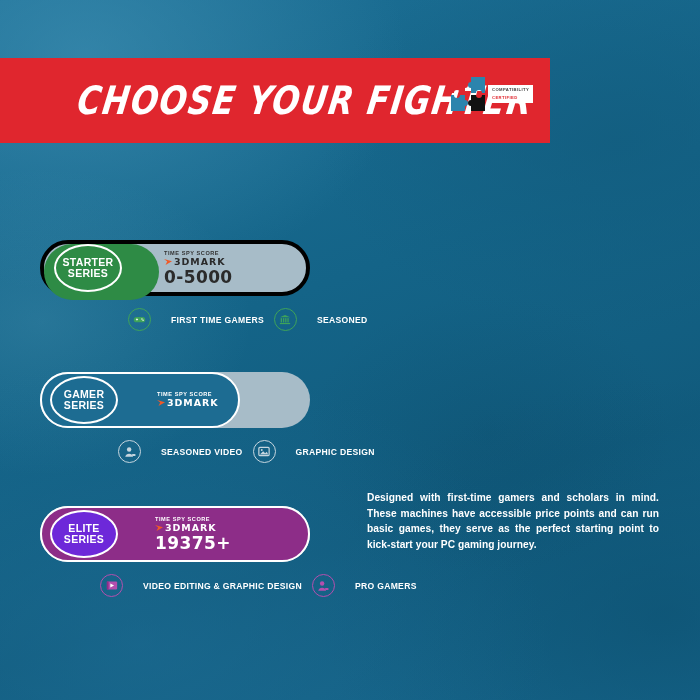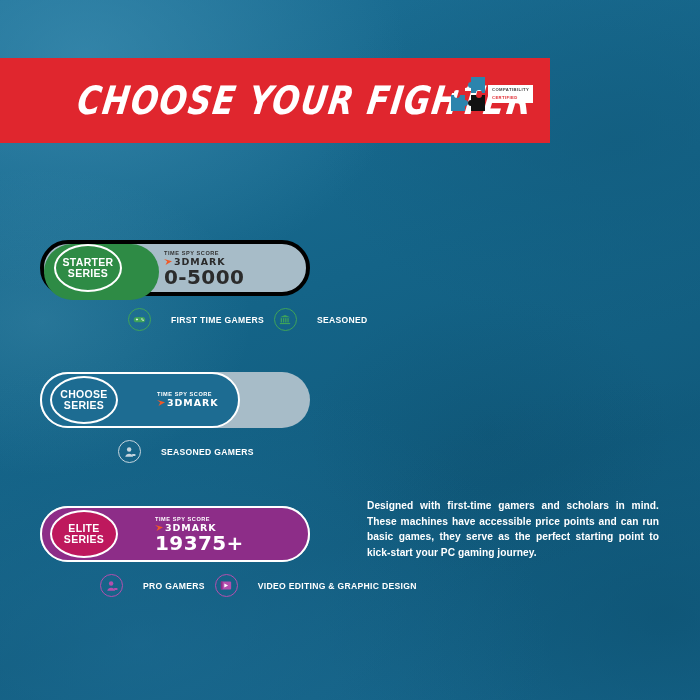--- a/index.html
+++ b/index.html
@@ -80,35 +80,35 @@
   .knob{
     position:absolute;left:10px;top:50%;transform:translateY(-50%);
     width:64px;height:44px;border-radius:50%;
     border:2px solid #ffffff;
     display:flex;flex-direction:column;align-items:center;justify-content:center;
     color:#ffffff;font-weight:700;font-size:10.5px;line-height:11.5px;
     letter-spacing:.3px;text-align:center;z-index:3;
   }
   .knob-starter{background:#2e8b45;}
   .knob-gamer{background:#1d6c92;}
-  .knob-elite{background:#be185d;}
+  .knob-elite{background:#6d28d9;}
 
   .score-block{
     position:absolute;top:50%;transform:translateY(-50%);
     display:flex;flex-direction:column;align-items:flex-start;z-index:4;
   }
   .score-1{left:120px;}
   .score-2{left:117px;}
   .score-3{left:115px;}
   .tss{font-size:5.6px;font-weight:700;letter-spacing:.55px;margin-bottom:1px;}
   .mark-line{display:flex;align-items:center;margin-bottom:1px;justify-content:flex-end;}
   .mark-arrow{margin-right:1px;display:block;}
   .mark-txt{font-size:9px;font-weight:700;letter-spacing:.9px;
     font-family:"DejaVu Sans",sans-serif;transform:scaleX(1.05);transform-origin:left center;}
-  .score-val{font-size:20px;font-weight:700;letter-spacing:.4px;
+  .score-val{font-size:17px;font-weight:700;letter-spacing:.4px;
     font-family:"DejaVu Sans",sans-serif;line-height:18px;}
   .sc-dark{color:#2b2b2b;}
   .sc-light{color:#ffffff;}
   .tss-dark{color:#333333;}
   .tss-light{color:#ffffff;}
 
   
   .tags{position:absolute;display:flex;align-items:center;gap:10px;}
   .tags-1{left:88px;top:68px;}
   .tags-2{left:78px;top:68px;}
@@ -120,21 +120,21 @@
   .c-green{border-color:#3ea35a;}
   .c-blue{border-color:#c6d6df;}
   .c-purple{border-color:#b44fae;}
 
   
   .desc{
     position:absolute;left:367px;width:292px;
     color:#ffffff;font-size:10.2px;font-weight:700;line-height:15.6px;
     text-align:justify;letter-spacing:.05px;
   }
-  .d1{top:258px;}
+  .d1{top:250px;}
 </style>
 </head>
 <body>
 
 <div id="bg">
   <div class="wash"></div>
   <div class="streaks"></div>
   <div class="veil"></div>
 </div>
 
@@ -205,21 +205,21 @@
     </div>
   </div>
   <div class="desc d1">Designed with first-time gamers and scholars in mind. These machines have accessible price points and can run basic games, they serve as the perfect starting point to kick-start your PC gaming journey.</div>
 </div>
 
 <div class="row row-2">
   <div class="badge-area">
     <div class="track track-plain">
       <div class="fill fill-gamer"></div>
       <div class="knob knob-gamer">
-        <span>CHOOSE</span>
+        <span>GAMER</span>
         <span>SERIES</span>
       </div>
       <div class="score-block score-2">
         <div class="tss tss-light">TIME SPY SCORE</div>
         <div class="mark-line">
           <svg class="mark-arrow" width="9" height="8" viewBox="0 0 9 8">
             <path d="M0 1 L8 3.2 L1.5 7 L3.2 3.4 Z" fill="#f05a28"></path>
           </svg>
           <span class="mark-txt sc-light">3DMARK</span>
         </div>
@@ -227,21 +227,31 @@
     </div>
     <div class="tags tags-2">
       <div class="tag">
         <span class="tag-ic c-blue">
           <svg width="12" height="12" viewBox="0 0 14 14">
             <circle cx="6" cy="4" r="2.6" fill="#c6d6df"></circle>
             <path d="M1.4 12.6 a4.8 4.8 0 0 1 9.2 0 Z" fill="#c6d6df"></path>
             <rect x="9.2" y="9.4" width="4.4" height="2.4" rx="1.2" fill="#c6d6df"></rect>
           </svg>
         </span>
-        <span class="tag-lb">SEASONED GAMERS</span>
+        <span class="tag-lb">SEASONED VIDEO</span>
+      </div>
+      <div class="tag">
+        <span class="tag-ic c-blue">
+          <svg width="12" height="11" viewBox="0 0 14 12">
+            <rect x="1" y="1.2" width="12" height="9.6" rx="1.2" fill="none" stroke="#c6d6df" stroke-width="1.4"></rect>
+            <circle cx="4.4" cy="4.2" r="1.1" fill="#c6d6df"></circle>
+            <path d="M2.2 9.6 L6 5.6 L8.4 8 L10.2 6.4 L12 9.6 Z" fill="#c6d6df"></path>
+          </svg>
+        </span>
+        <span class="tag-lb">GRAPHIC DESIGN</span>
       </div>
     </div>
   </div>
 
 </div>
 
 <div class="row row-3">
   <div class="badge-area">
     <div class="track track-plain">
       <div class="fill fill-elite"></div>
@@ -256,34 +266,34 @@
             <path d="M0 1 L8 3.2 L1.5 7 L3.2 3.4 Z" fill="#f05a28"></path>
           </svg>
           <span class="mark-txt sc-light">3DMARK</span>
         </div>
         <div class="score-val sc-light">19375+</div>
       </div>
     </div>
     <div class="tags tags-3">
       <div class="tag">
         <span class="tag-ic c-purple">
+          <svg width="12" height="11" viewBox="0 0 14 12">
+            <rect x="1" y="1.2" width="12" height="9.6" rx="1.2" fill="#b44fae"></rect>
+            <path d="M5 3.6 L9.4 6 L5 8.4 Z" fill="#ffffff"></path>
+            <rect x="1" y="1.2" width="2" height="9.6" fill="#8d2d88"></rect>
+          </svg>
+        </span>
+        <span class="tag-lb">VIDEO EDITING &amp; GRAPHIC DESIGN</span>
+      </div>
+      <div class="tag">
+        <span class="tag-ic c-purple">
           <svg width="12" height="12" viewBox="0 0 14 14">
             <circle cx="6" cy="4" r="2.6" fill="#b44fae"></circle>
             <path d="M1.4 12.6 a4.8 4.8 0 0 1 9.2 0 Z" fill="#b44fae"></path>
             <rect x="9.2" y="9.4" width="4.4" height="2.4" rx="1.2" fill="#b44fae"></rect>
           </svg>
         </span>
         <span class="tag-lb">PRO GAMERS</span>
       </div>
-      <div class="tag">
-        <span class="tag-ic c-purple">
-          <svg width="12" height="11" viewBox="0 0 14 12">
-            <rect x="1" y="1.2" width="12" height="9.6" rx="1.2" fill="#b44fae"></rect>
-            <path d="M5 3.6 L9.4 6 L5 8.4 Z" fill="#ffffff"></path>
-            <rect x="1" y="1.2" width="2" height="9.6" fill="#8d2d88"></rect>
-          </svg>
-        </span>
-        <span class="tag-lb">VIDEO EDITING &amp; GRAPHIC DESIGN</span>
-      </div>
     </div>
   </div>
 
 </div>
 
 </body></html>

